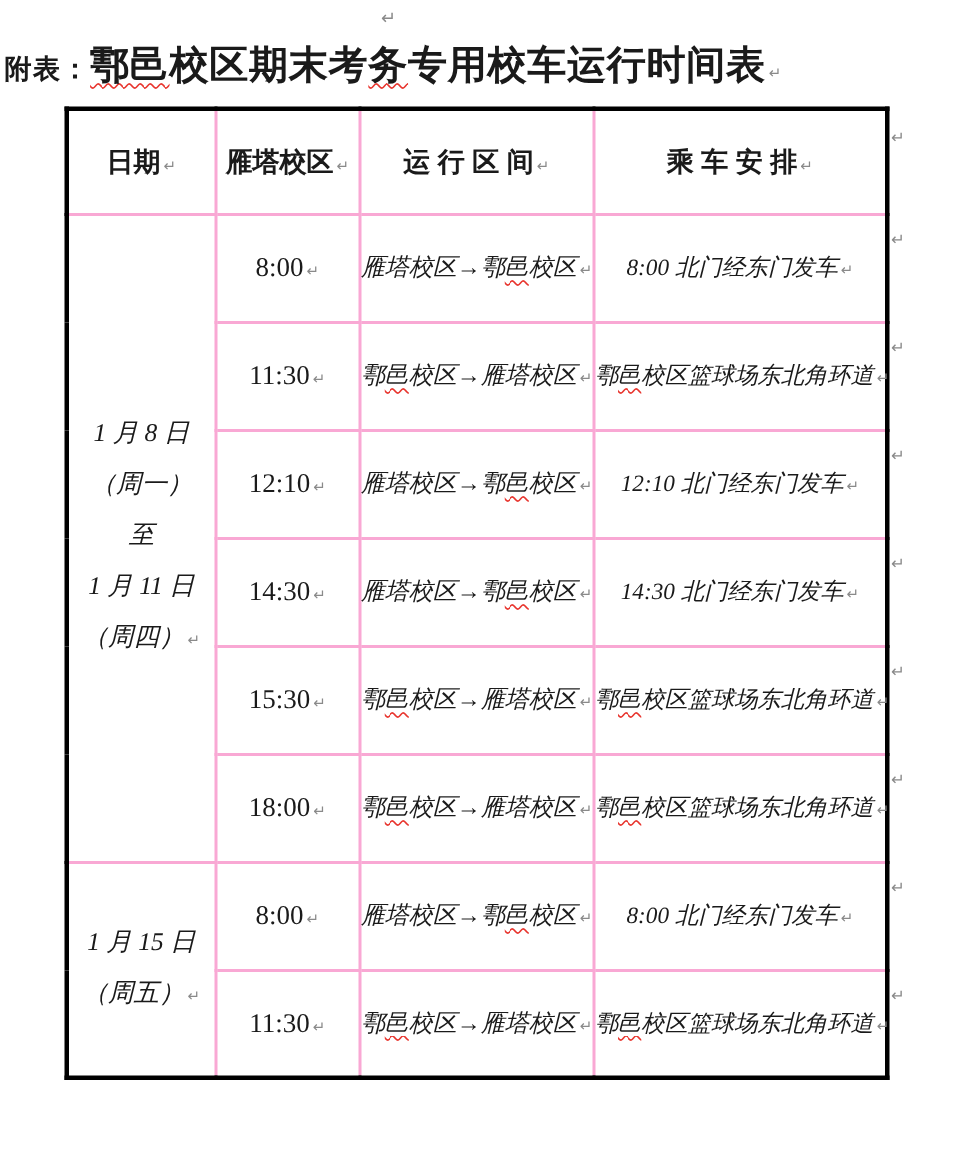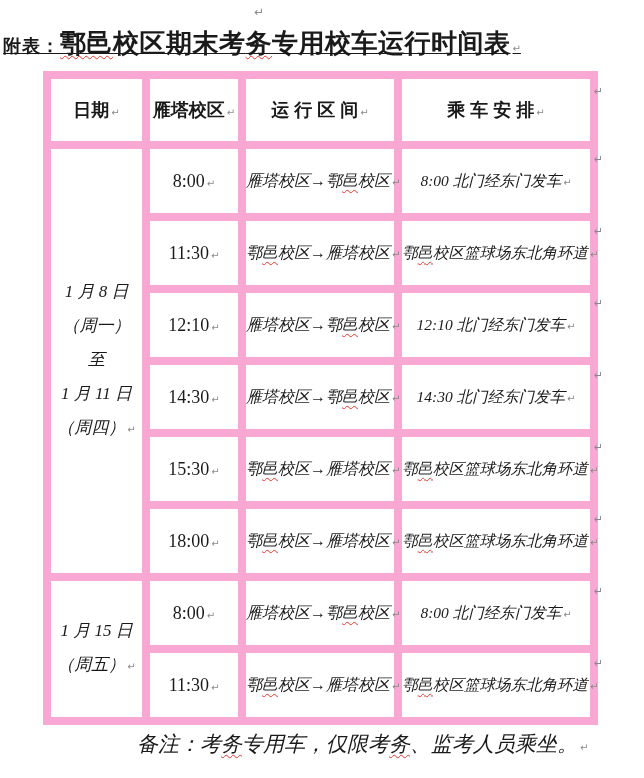--- a/index.html
+++ b/index.html
@@ -13,21 +13,21 @@
     font-family:"DejaVu Sans", sans-serif;
     font-style:normal; font-weight:normal;
     font-size:10px; color:#8a8a8a; margin-left:2px;
     letter-spacing:0;
   }
   .top-pmark { position:absolute; left:252px; top:5px; font-size:12px; }
   .rowend-pmark { position:absolute; left:594px; font-size:11px; margin:0; }
   
   .title-line {
     position:absolute; top:26px; left:0; width:524px;
-    text-align:center; white-space:nowrap;text-decoration:underline;
+    text-align:center; white-space:nowrap;
   }
   .title-prefix {
     font-family:"Liberation Sans", sans-serif; font-weight:bold;
     font-size:18px; letter-spacing:1px;
   }
   .title-main {
     font-family:"Liberation Sans", sans-serif; font-weight:bold;
     font-size:26px; letter-spacing:0.5px;
   }
   
@@ -39,21 +39,21 @@
     text-underline-offset:3px;
     text-decoration-skip-ink:none;
   }
   
   table.schedule {
     position:absolute; top:71px; left:43px;
     border-collapse:collapse; table-layout:fixed; width:547px;
     border:3px solid #000;
   }
   table.schedule td {
-    border:8px solid #f9a8d4; padding:0; text-align:center;
+    border:2px solid #f9a8d4; padding:0; text-align:center;
     vertical-align:middle; overflow:visible; white-space:nowrap;
   }
   tr.hdr-row { height:70px; }
   tr.body-row { height:72px; }
   .hdr {
     font-family:"Liberation Sans", sans-serif; font-weight:bold;
     font-size:18px;
   }
   .kai { font-family:"Liberation Serif", serif; font-style:italic; }
   .date-cell { font-size:17px; line-height:34px; }
@@ -157,17 +157,14 @@
   <span class="pmark rowend-pmark" style="top:85px">↵</span>
   <span class="pmark rowend-pmark" style="top:153px">↵</span>
   <span class="pmark rowend-pmark" style="top:225px">↵</span>
   <span class="pmark rowend-pmark" style="top:297px">↵</span>
   <span class="pmark rowend-pmark" style="top:369px">↵</span>
   <span class="pmark rowend-pmark" style="top:441px">↵</span>
   <span class="pmark rowend-pmark" style="top:513px">↵</span>
   <span class="pmark rowend-pmark" style="top:585px">↵</span>
   <span class="pmark rowend-pmark" style="top:657px">↵</span>
 
-  <div class="note-line kai">
-    <span>备注：考</span><span class="sq">务</span><span>专用车，仅限考</span><span class="sq">务</span><span>、监考人员乘坐。</span><span class="pmark">↵</span>
-  </div>
 
 </div>
 
 </body></html>

